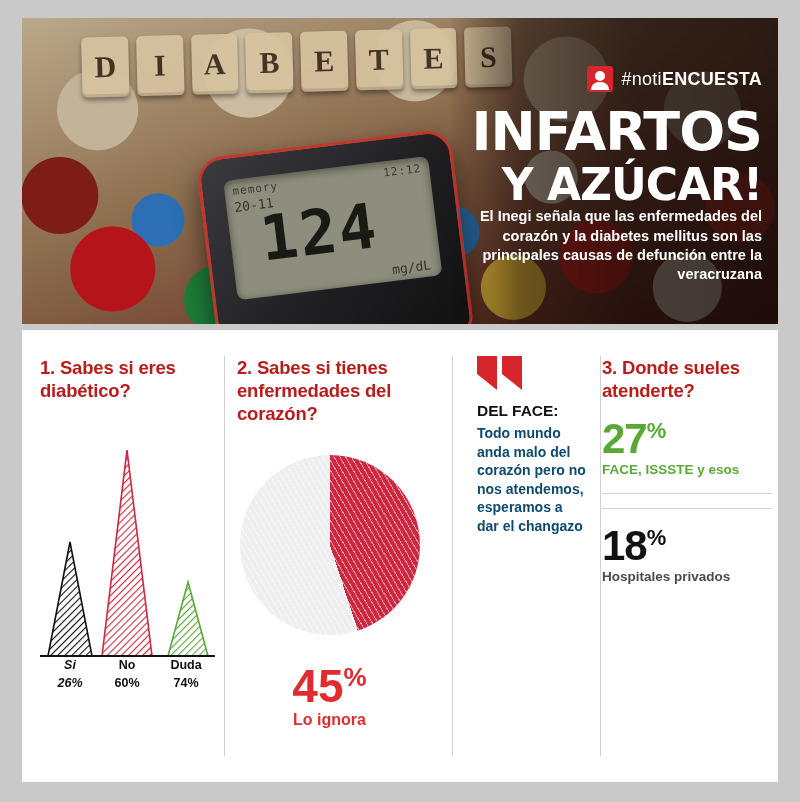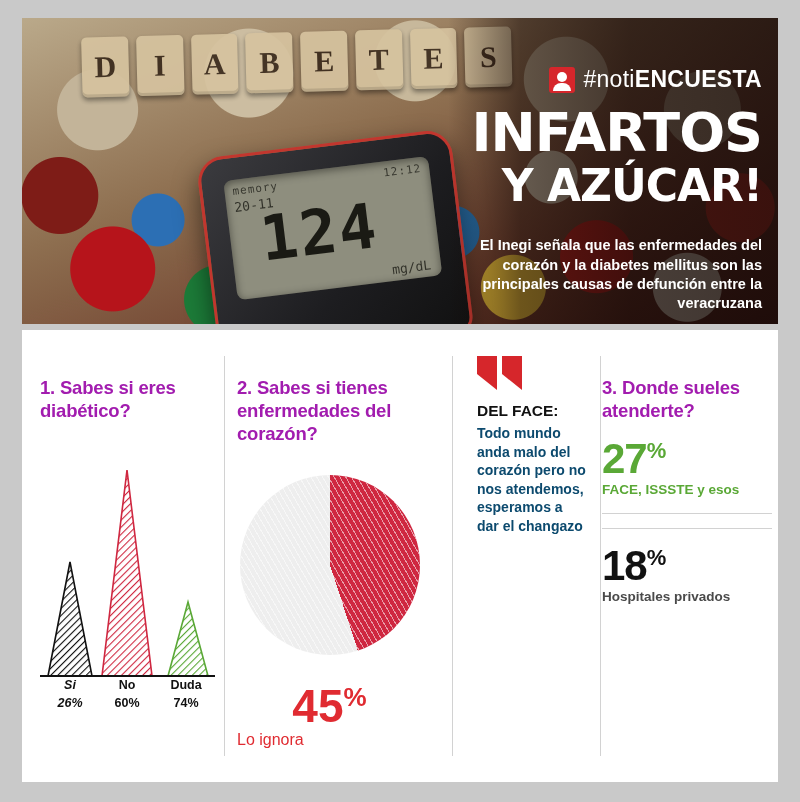--- a/index.html
+++ b/index.html
@@ -70,34 +70,34 @@
 
   .hero-shade{
     position:absolute;right:0;top:0;width:330px;height:100%;
     background:linear-gradient(90deg,rgba(20,8,6,0) 0%,rgba(20,8,6,.55) 22%,rgba(18,6,5,.72) 55%,rgba(18,6,5,.78) 100%);
   }
   .hero-text{position:absolute;right:16px;top:48px;width:300px;color:#fff;text-align:right;}
   .tagrow{display:flex;align-items:center;justify-content:flex-end;gap:8px;margin-bottom:14px;}
   .tag-badge{width:26px;height:26px;background:#d6262b;border-radius:3px;position:relative;}
   .tag-badge:after{content:"";position:absolute;left:8px;top:5px;width:10px;height:10px;border-radius:50%;background:#fff;}
   .tag-badge:before{content:"";position:absolute;left:4px;top:16px;width:18px;height:8px;border-radius:9px 9px 0 0;background:#fff;}
-  .tag-text{font-size:23px;font-weight:bold;letter-spacing:.3px;text-align:center;}
+  .tag-text{font-size:18px;font-weight:bold;letter-spacing:.3px;text-align:center;}
   .tag-text .light{font-weight:normal;}
   .hl1{font-size:54px;font-weight:bold;line-height:.95;letter-spacing:-1px;font-family:"DejaVu Sans",sans-serif;}
   .hl2{font-size:44px;font-weight:bold;line-height:1;letter-spacing:-1px;font-family:"DejaVu Sans",sans-serif;margin-top:6px;}
-  .hsub{margin-top:28px;font-size:14.5px;font-weight:bold;line-height:1.33;}
+  .hsub{margin-top:0;font-size:14.5px;font-weight:bold;line-height:1.33;}
 
   
   .body{
     position:absolute;left:22px;top:330px;width:756px;height:452px;background:#fff;
   }
   .vsep{position:absolute;top:26px;width:1px;height:400px;background:#d2d2d2;}
 
   .col{position:absolute;top:26px;}
-  .q-title{font-size:18.5px;font-weight:bold;color:#a21caf;line-height:1.25;letter-spacing:-.2px;margin-top:20px;}
+  .q-title{font-size:18.5px;font-weight:bold;color:#b91c1c;line-height:1.25;letter-spacing:-.2px;}
 
   
   #col1{left:18px;width:175px;}
   .peaks{position:relative;width:175px;height:262px;margin-top:30px;}
   .lbl{position:absolute;bottom:2px;text-align:center;font-size:12.5px;font-weight:bold;color:#111;line-height:1.4;width:54px;}
 
   
   #col2{left:215px;width:185px;}
   .pie-wrap{position:relative;width:180px;height:180px;margin:30px auto 0 auto;}
   .pie{
@@ -105,21 +105,21 @@
     background:conic-gradient(#cf2740 0deg 162deg, #eeeeee 162deg 360deg);
     position:relative;
   }
   .pie:after{
     content:"";position:absolute;inset:0;border-radius:50%;
     background:repeating-linear-gradient(60deg,rgba(255,255,255,.55) 0 1px,rgba(255,255,255,0) 1px 5px);
     mix-blend-mode:screen;
   }
   .pie-num{margin-top:28px;text-align:center;color:#e02b31;font-size:46px;font-weight:bold;line-height:1;}
   .pie-num sup{font-size:26px;vertical-align:super;}
-  .pie-cap{color:#e02b31;font-size:16px;font-weight:normal;margin-top:2px;}
+  .pie-cap{text-align:center;color:#e02b31;font-size:16px;font-weight:bold;margin-top:2px;}
 
   
   #col3{left:455px;width:110px;}
   .quote-mark{width:46px;height:34px;display:flex;gap:5px;}
   .qm{width:20px;height:34px;background:#d6262b;position:relative;}
   .qm:after{content:"";position:absolute;left:0;bottom:0;width:0;height:0;
     border-left:20px solid #fff;border-top:16px solid transparent;}
   .face-t{margin-top:12px;font-size:15.5px;font-weight:bold;color:#111;}
   .face-b{margin-top:4px;font-size:14px;font-weight:bold;color:#0c4a6e;line-height:1.33;}
 

